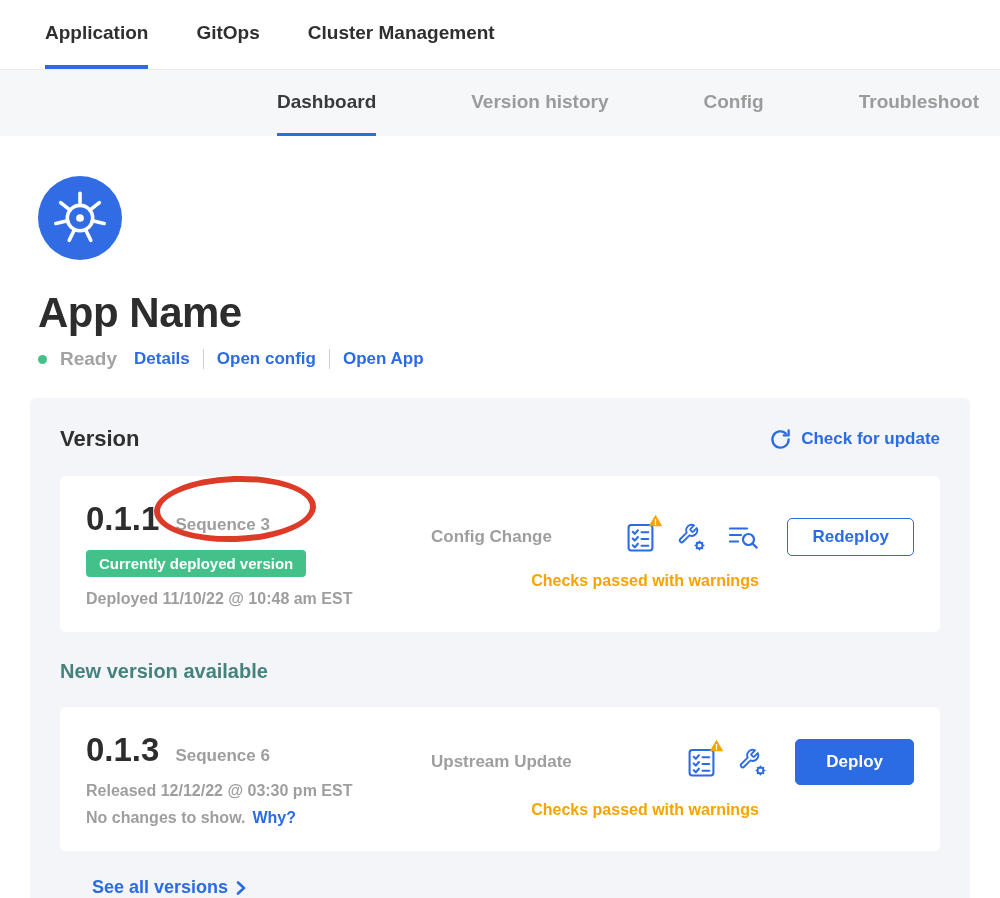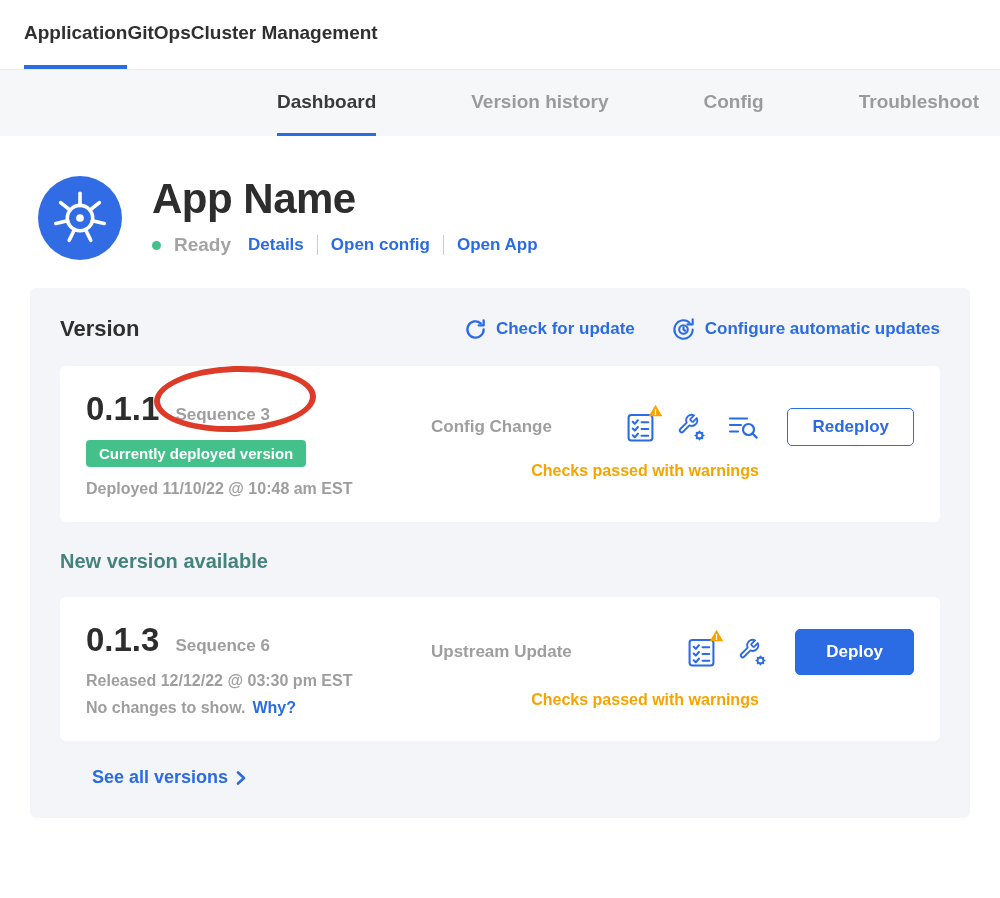--- a/index.html
+++ b/index.html
@@ -5,31 +5,31 @@
   * { box-sizing: border-box; }
   html,body { margin:0; padding:0; background:#fff; }
   body {
     width:1000px; height:898px; overflow:hidden;
     font-family:"Liberation Sans", sans-serif; color:#2d2d2d;
     --accent:#2b6be4; --k8s:#326ce5; --success:#44c18a;
     --warning:#f7a400; --teal:#44837d; --annotation:#dd3a28;
   }
 
   
-  .top-nav { display:flex; padding:0 0 0 24px; height:70px; border-bottom:1px solid #ececec; background:#fff; }
+  .top-nav { display:flex; gap:48px; padding:0 0 0 45px; height:70px; border-bottom:1px solid #ececec; background:#fff; }
   .top-tab { display:flex; align-items:center; font-size:19px; font-weight:700; color:#2f2f2f; border-bottom:4px solid transparent; cursor:pointer; }
   .top-tab.active { border-bottom-color:var(--accent); }
 
   
   .sub-nav { height:66px; background:#f6f7f9; display:flex; gap:95px; padding-left:277px; overflow:hidden; white-space:nowrap; }
   .sub-tab { display:flex; align-items:center; font-size:19px; font-weight:600; color:#9b9b9b; border-bottom:3px solid transparent; cursor:pointer; flex:none; }
   .sub-tab.active { color:#3a3a3a; font-weight:700; border-bottom-color:var(--accent); }
 
   
-  .app-header { display:flex; align-items:flex-start; gap:30px; padding:40px 0 0 38px; }
+  .app-header { display:flex; align-items:flex-start; gap:30px; padding:40px 0 0 38px;flex-direction:column; }
   .k8s-logo { width:84px; height:84px; border-radius:50%; background:var(--k8s); display:grid; place-items:center; flex:none; }
   .app-title { font-size:42px; font-weight:800; margin:0; letter-spacing:-0.5px; color:#2d2d2d; line-height:1.1; }
   .status-row { display:flex; align-items:center; margin-top:12px; gap:13px; }
   .dot { width:9px; height:9px; border-radius:50%; background:var(--success); flex:none; }
   .ready { color:#a3a3a3; font-weight:700; font-size:19px; margin-right:4px; }
   .hlink { color:var(--accent); font-weight:700; font-size:17px; cursor:pointer; text-decoration:none; }
   .vdiv { width:1px; height:20px; background:#c9ced6; }
 
   
   .version-panel { margin:28px 30px 0; background:#f3f5f8; border-radius:6px; padding:28px 30px 30px; }
@@ -126,31 +126,20 @@
       <div class="panel-actions">
         <a class="action">
           <span class="iconwrap">
             <svg width="23" height="23" viewBox="0 0 24 24" fill="none" stroke-width="2.4" stroke-linecap="round" stroke-linejoin="round">
               <path d="M20.5 12a8.5 8.5 0 1 1-3-6.5"></path>
               <path d="M20.5 2.6v5.1h-5.1"></path>
             </svg>
           </span>
           <span>Check for update</span>
         </a>
-        <a class="action">
-          <span class="iconwrap">
-            <svg width="25" height="25" viewBox="0 0 24 24" fill="none" stroke-width="2" stroke-linecap="round" stroke-linejoin="round">
-              <path d="M20.8 12a8.8 8.8 0 1 1-3.1-6.7"></path>
-              <path d="M20.8 2.2v4.9h-4.9"></path>
-              <circle cx="12" cy="12" r="4.1"></circle>
-              <path d="M12 9.9v2.3l1.6 1"></path>
-            </svg>
-          </span>
-          <span>Configure automatic updates</span>
-        </a>
       </div>
     </div>
 
     
     <div class="vcard">
       <div class="vleft">
         <div class="vrow">
           <span class="vnum">0.1.1</span>
           <span class="vseq">Sequence 3</span>
         </div>

